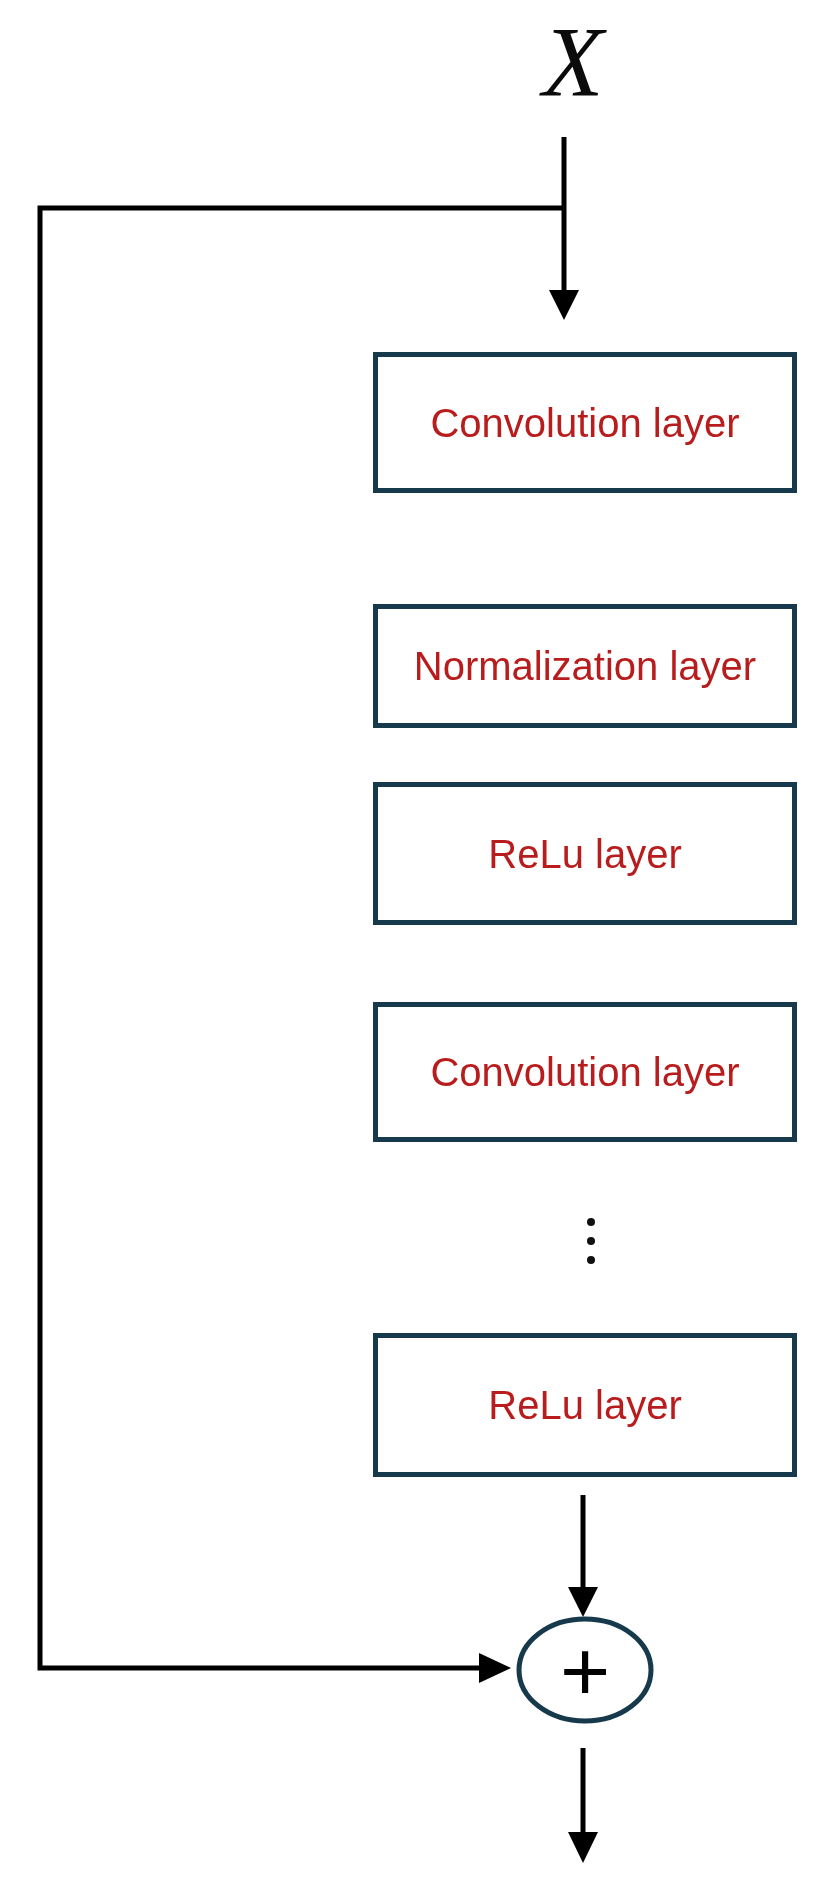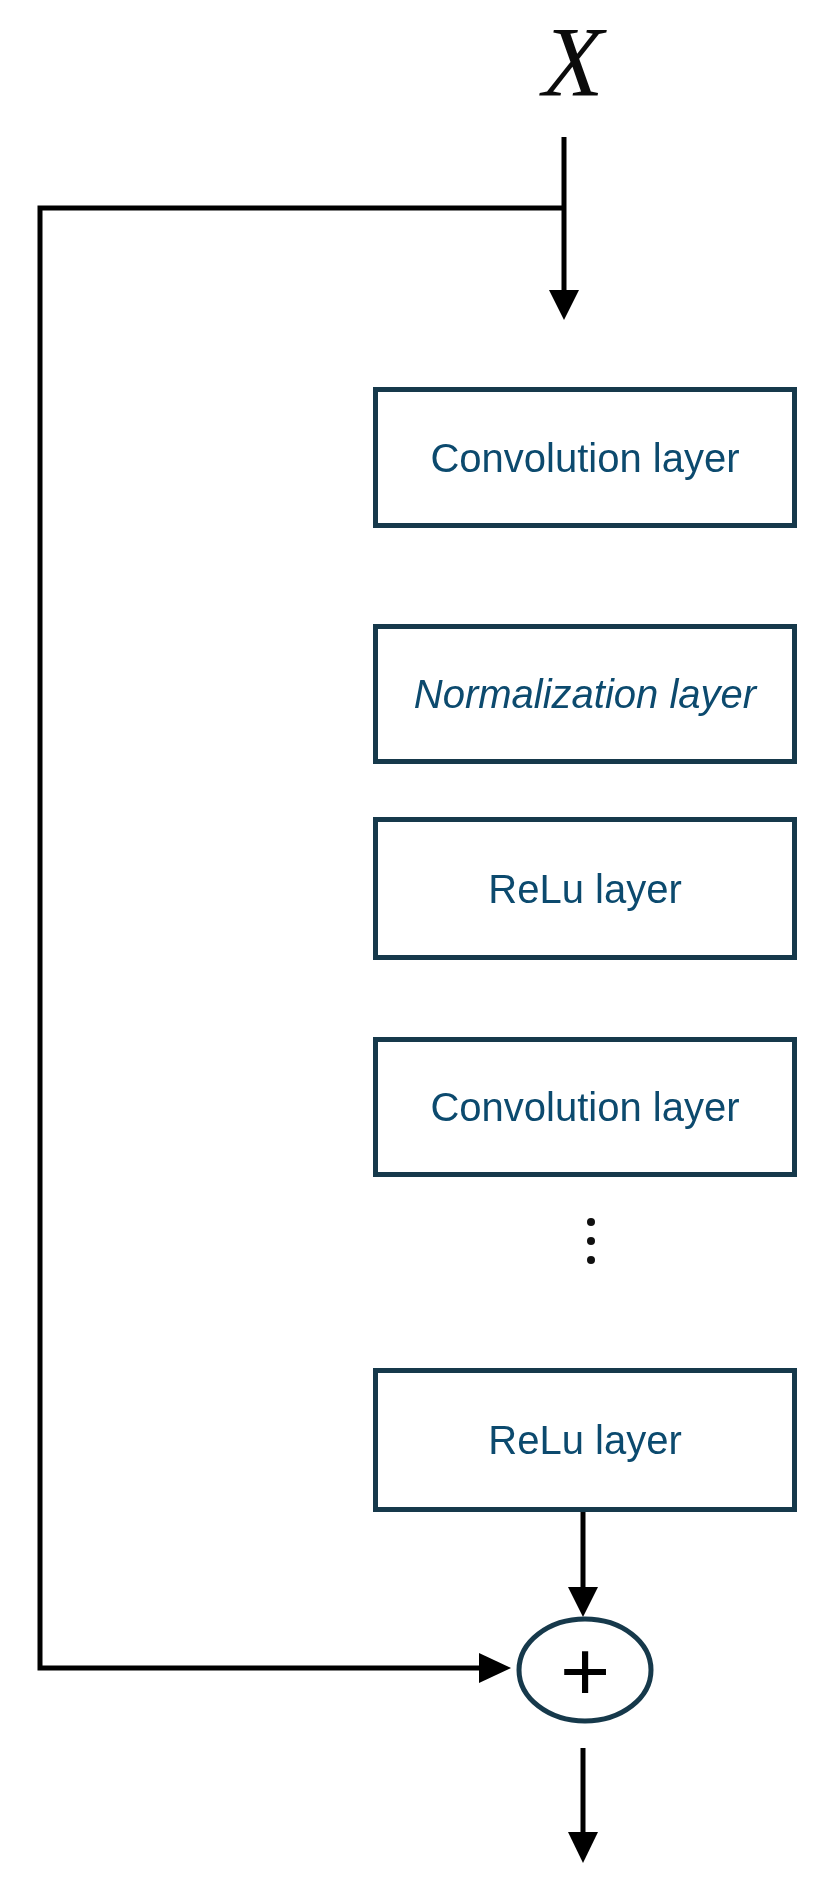--- a/index.html
+++ b/index.html
@@ -40,25 +40,24 @@
   .layer-box {
     position: absolute;
     left: 373px;
     width: 424px;
     box-sizing: border-box;
     border: 5px solid #16394b;
     background: #ffffff;
     display: flex;
     align-items: center;
     justify-content: center;
-    color: #0c4a6e;
+    color: #b91c1c;
     font-size: 40px;
     white-space: nowrap;
     line-height: 1;
-    margin-top: 35px;
   }
   .ellipsis-dots {
     position: absolute;
     left: 587px;
     top: 1218px;
     display: flex;
     flex-direction: column;
     align-items: center;
     gap: 11px;
   }
@@ -101,21 +100,21 @@
     <ellipse cx="585" cy="1670" rx="66" ry="51" fill="#ffffff" stroke="#16394b" stroke-width="5"></ellipse>
 
     <line x1="583" y1="1748" x2="583" y2="1834" stroke="#000000" stroke-width="5"></line>
     <polygon points="568,1832 598,1832 583,1863" fill="#000000"></polygon>
   </svg>
 
   <div class="input-label">X</div>
 
   <div class="layer-box" style="top:352px; height:141px;">Convolution layer</div>
 
-  <div class="layer-box" style="top:589px; height:140px;font-style:italic;">Normalization layer</div>
+  <div class="layer-box" style="top:604px; height:124px;">Normalization layer</div>
 
   <div class="layer-box" style="top:782px; height:143px;">ReLu layer</div>
 
   <div class="layer-box" style="top:1002px; height:140px;">Convolution layer</div>
 
   <div class="ellipsis-dots">
     <span class="dot"></span>
     <span class="dot"></span>
     <span class="dot"></span>
   </div>

